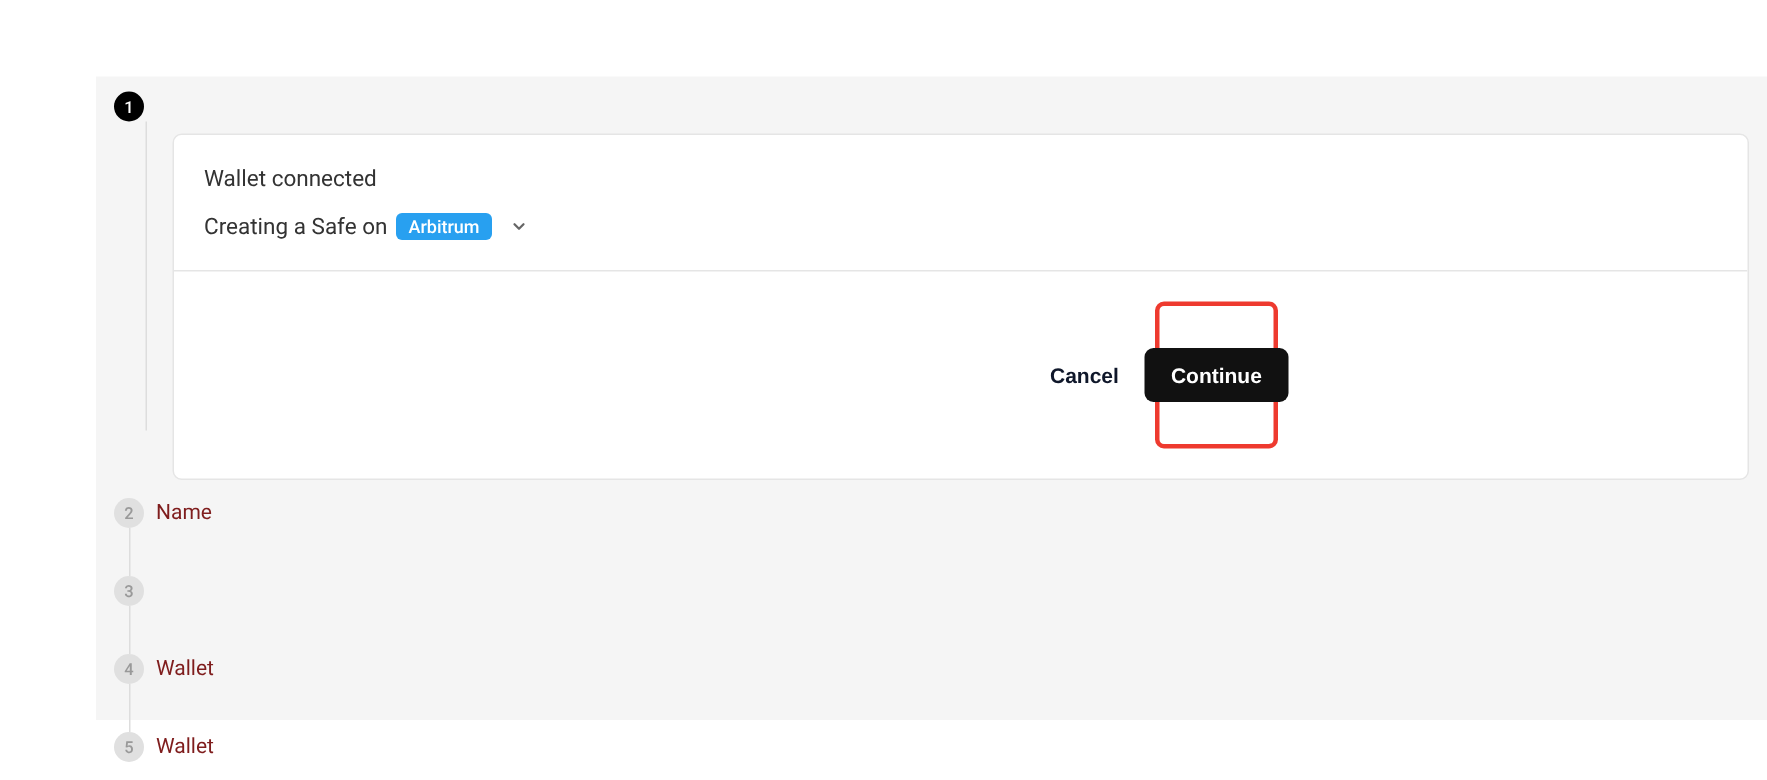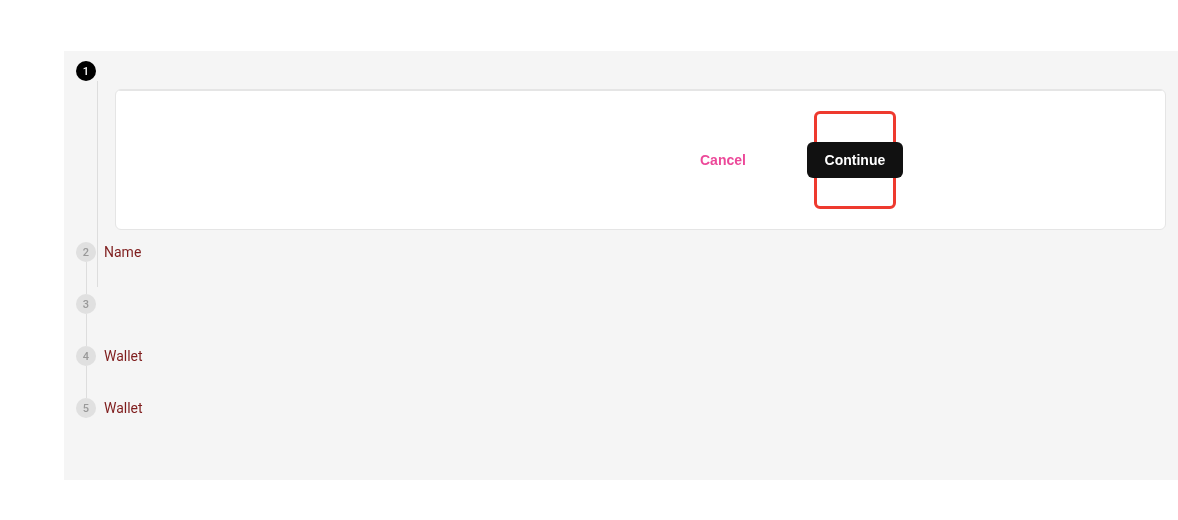--- a/index.html
+++ b/index.html
@@ -107,33 +107,32 @@
       display: flex;
       gap: 20px;
       align-items: center;
       padding-left: 580px;
     }
     .btn-cancel {
       background: transparent;
       border: none;
       font-size: 14px;
       font-weight: 600;
-      color: #ec4899;
+      color: #0f172a;
       cursor: pointer;
       padding: 8px 4px;
     }
     .highlight-wrap {
       border: 3px solid #ee3a2f;
       border-radius: 6px;
       padding: 28px 0;
       display: flex;
       align-items: center;
       justify-content: center;
       width: 82px;
-      margin-left: 44px;
     }
     .btn-continue {
       background: #111;
       color: #fff;
       border: none;
       font-size: 14px;
       font-weight: 600;
       padding: 10px 18px;
       border-radius: 6px;
       cursor: pointer;
@@ -164,20 +163,32 @@
 
 <div class="container">
   <div class="stepper">
 
     <div class="step-row">
       <div class="step-number active">1</div>
       <div class="step-line-tall"></div>
     </div>
 
     <div class="card">
+      <div class="card-body">
+        <div class="wallet-connected">Wallet connected</div>
+        <div class="creating-row">
+          <span>Creating a Safe on</span>
+          <span class="network-chip">Arbitrum</span>
+          <span class="chevron-icon">
+            <svg width="12" height="12" viewBox="0 0 12 12">
+                <path d="M3 4.5 L6 7.5 L9 4.5" stroke="#666" stroke-width="1.5" fill="none" stroke-linecap="round" stroke-linejoin="round"></path>
+              </svg>
+          </span>
+        </div>
+      </div>
       <div class="card-footer">
         <button class="btn-cancel">Cancel</button>
         <div class="highlight-wrap">
           <button class="btn-continue">Continue</button>
         </div>
       </div>
     </div>
 
     <div class="step-row inactive-step">
       <div class="step-number inactive">2</div>

